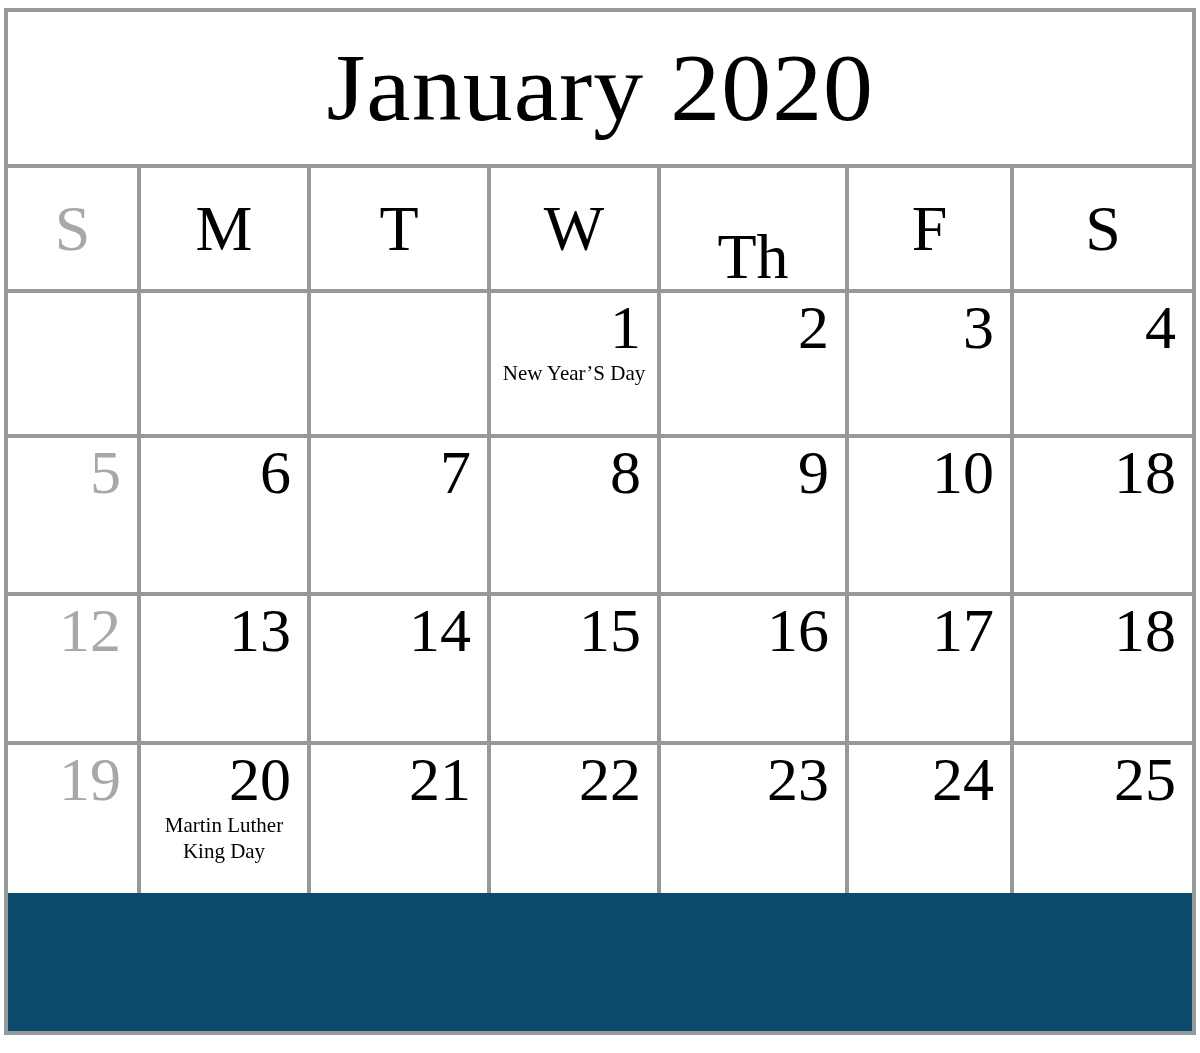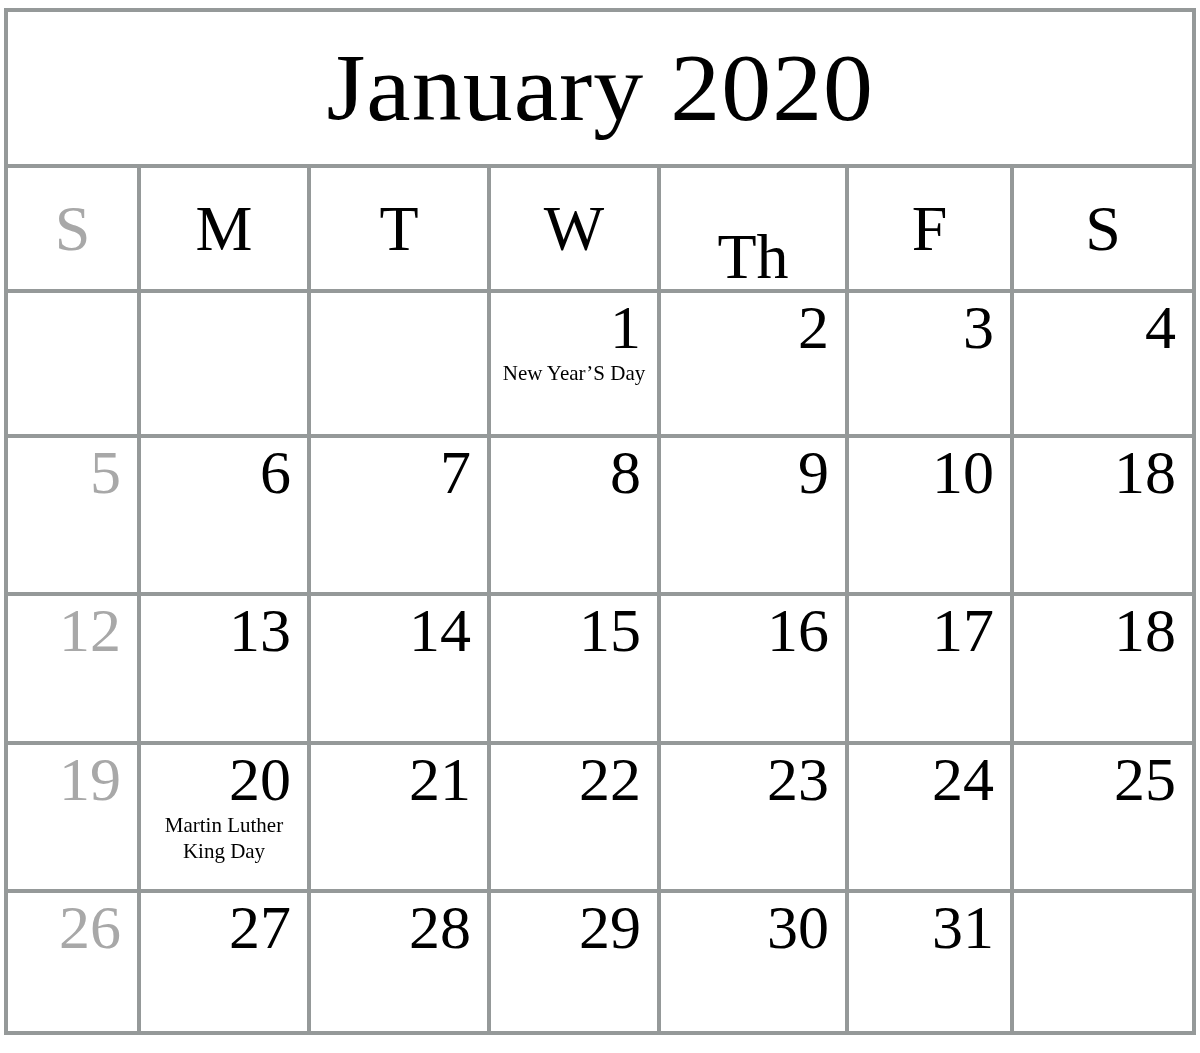--- a/index.html
+++ b/index.html
@@ -254,38 +254,15 @@
         <span class="day-number">23</span>
       </div>
       <div class="day-cell col-5">
         <span class="day-number">24</span>
       </div>
       <div class="day-cell col-6">
         <span class="day-number">25</span>
       </div>
     </div>
 
-    <div class="week-row r5">
-      <div class="day-cell col-0 muted">
-        <span class="day-number">26</span>
-      </div>
-      <div class="day-cell col-1">
-        <span class="day-number">27</span>
-      </div>
-      <div class="day-cell col-2">
-        <span class="day-number">28</span>
-      </div>
-      <div class="day-cell col-3">
-        <span class="day-number">29</span>
-      </div>
-      <div class="day-cell col-4">
-        <span class="day-number">30</span>
-      </div>
-      <div class="day-cell col-5">
-        <span class="day-number">31</span>
-      </div>
-      <div class="day-cell col-6">
-        <span class="day-number"></span>
-      </div>
-    </div>
 
   </div>
 </div>
 
 </body></html>

